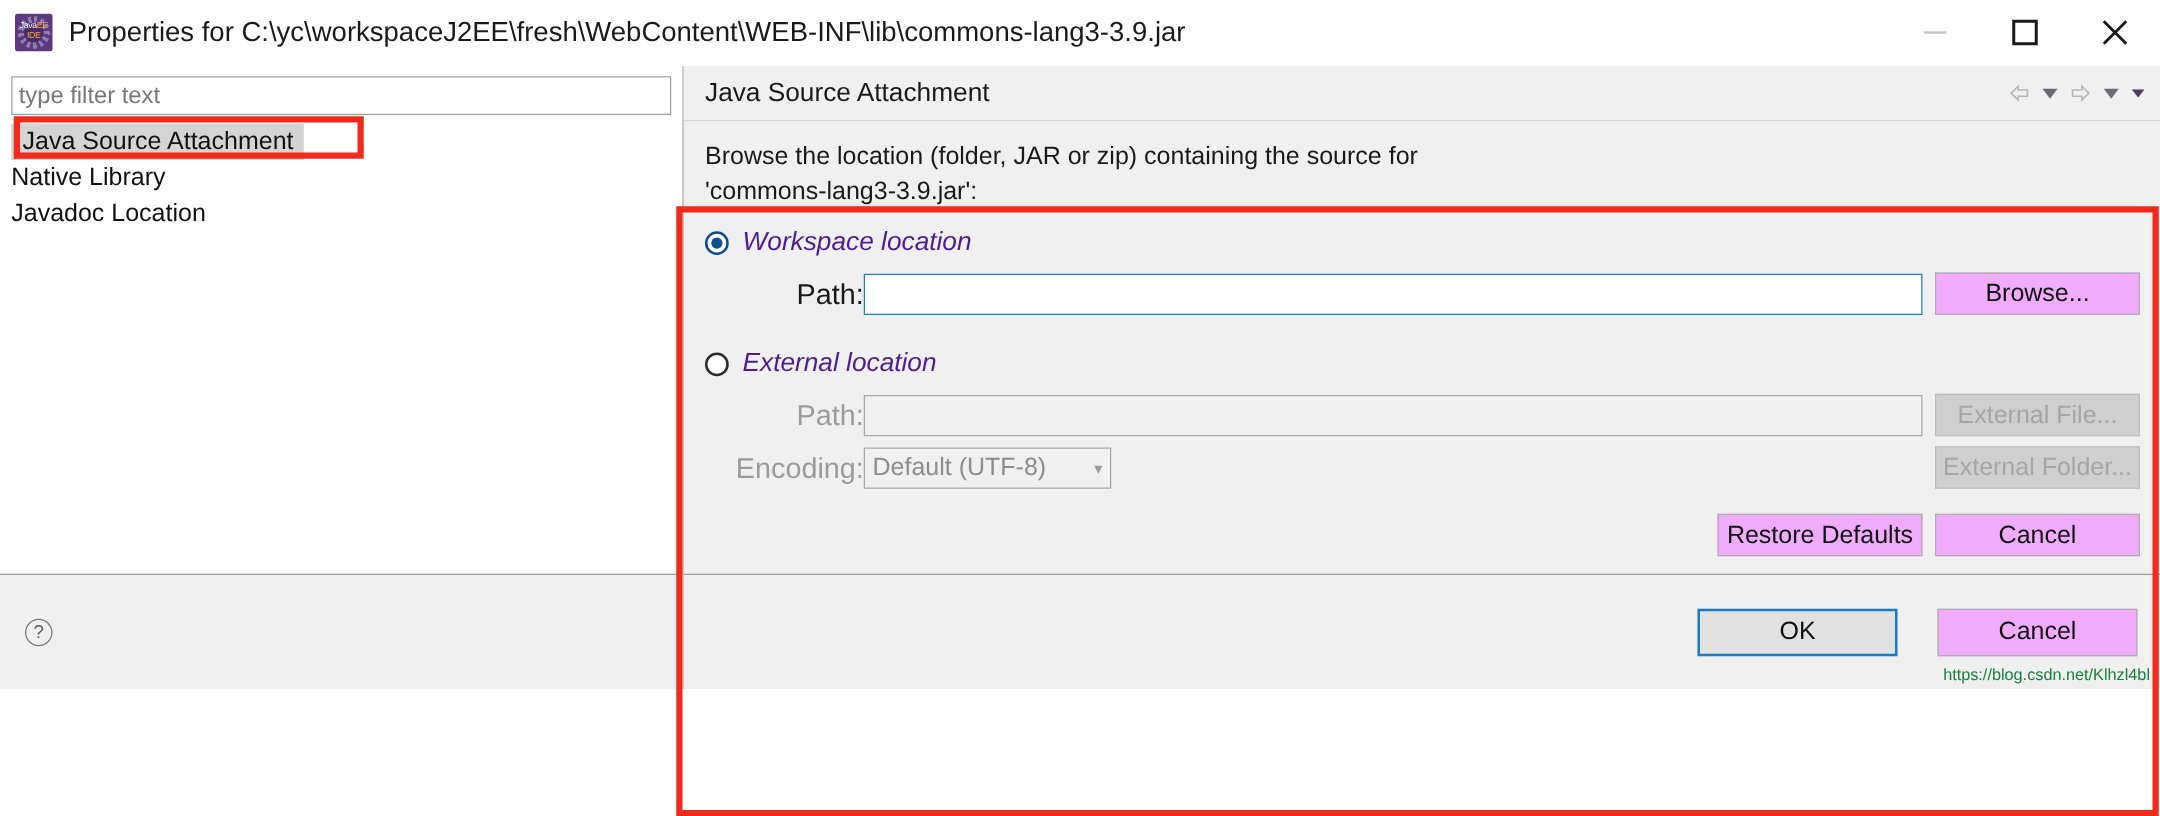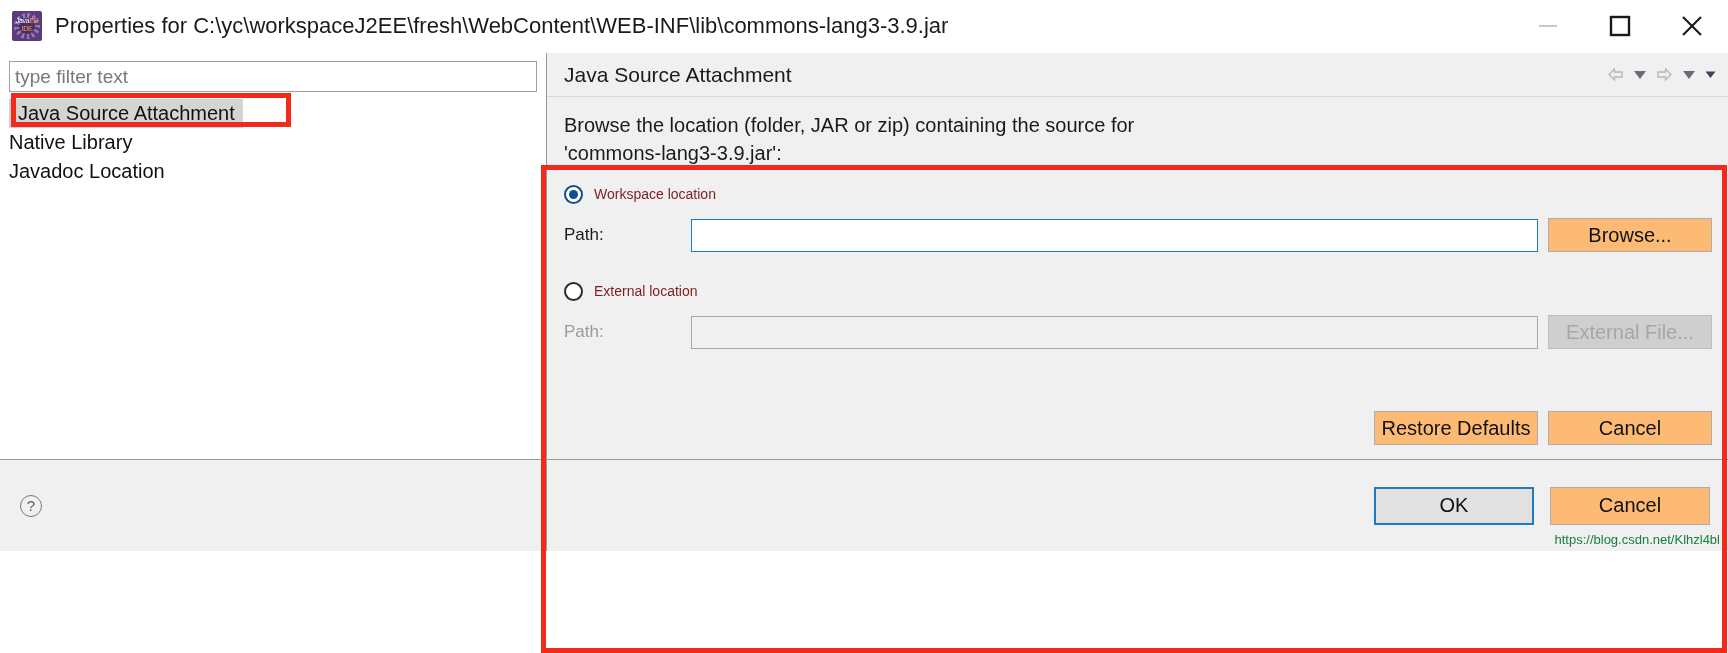--- a/index.html
+++ b/index.html
@@ -233,35 +233,36 @@
   .radio.checked { border-color: #0f4f8f; }
   .radio.checked:after {
     content: "";
     position: absolute;
     left: 3px; top: 3px;
     width: 9px; height: 9px;
     border-radius: 50%;
     background: #0f4f8f;
   }
   .radio-label {
-    font-size: 14px;
-    color: #7f1d1d;
+    font-size: 21px;
+    color: #4c1d95;
+    font-style: italic;
   }
 
   .field-row {
     display: flex;
     align-items: center;
     margin-top: 8px;
   }
   .field-label {
     width: 127px;
     flex: 0 0 127px;
-    text-align: left;
+    text-align: right;
     padding-right: 0;
-    font-size: 17px;
+    font-size: 23px;
     color: #1a1a1a;
   }
   .field-label.disabled { color: #9b9b9b; }
 
   .text-input {
     height: 33px;
     flex: 1 1 auto;
     border: 1px solid #a0a0a0;
     background: #ffffff;
     font-size: 19px;
@@ -278,21 +279,21 @@
   .text-input.disabled {
     background: #f0f0f0;
     border: 1px solid #a8a8a8;
     color: #9b9b9b;
   }
 
   .btn {
     height: 34px;
     min-width: 164px;
     margin-left: 10px;
-    background: #fdba74;
+    background: #f0abfc;
     border: 1px solid #adadad;
     font-size: 20px;
     font-family: "Liberation Sans", sans-serif;
     color: #111111;
     display: flex;
     align-items: center;
     justify-content: center;
     flex: 0 0 auto;
     cursor: default;
   }
@@ -337,21 +338,21 @@
   .bottom-bar {
     height: 92px;
     flex: 0 0 92px;
     border-top: 1px solid #9a9a9a;
     display: flex;
     align-items: center;
     justify-content: flex-end;
     padding-right: 18px;
     background: #f0f0f0;
   }
-  .bottom-bar .btn { min-width: 160px; height: 38px; margin-left: 16px; }
+  .bottom-bar .btn { min-width: 160px; height: 38px; margin-left: 32px; }
 
   
   .annot {
     position: absolute;
     border: 5px solid #f22a1c;
     pointer-events: none;
     z-index: 30;
   }
   #annot-tree  { left: 11px;  top: 93px;  width: 280px; height: 34px; }
   #annot-main  { left: 541px; top: 165px; width: 1186px; height: 488px; }
@@ -472,20 +473,29 @@
           <span class="radio"></span>
           <span class="radio-label">External location</span>
         </div>
 
         <div class="field-row">
           <span class="field-label disabled">Path:</span>
           <input class="text-input disabled" type="text" disabled="" value="" style="">
           <div class="btn disabled">External File...</div>
         </div>
 
+        <div class="field-row">
+          <span class="field-label disabled">Encoding:</span>
+          <div class="combo">
+            <span>Default (UTF-8)</span>
+            <span class="chev">▾</span>
+          </div>
+          <div class="spacer"></div>
+          <div class="btn disabled">External Folder...</div>
+        </div>
 
         <div class="spacer"></div>
 
         <div class="apply-row">
           <div class="btn">Restore Defaults</div>
           <div class="btn">Cancel</div>
         </div>
       </div>
 
       <div class="bottom-bar">

